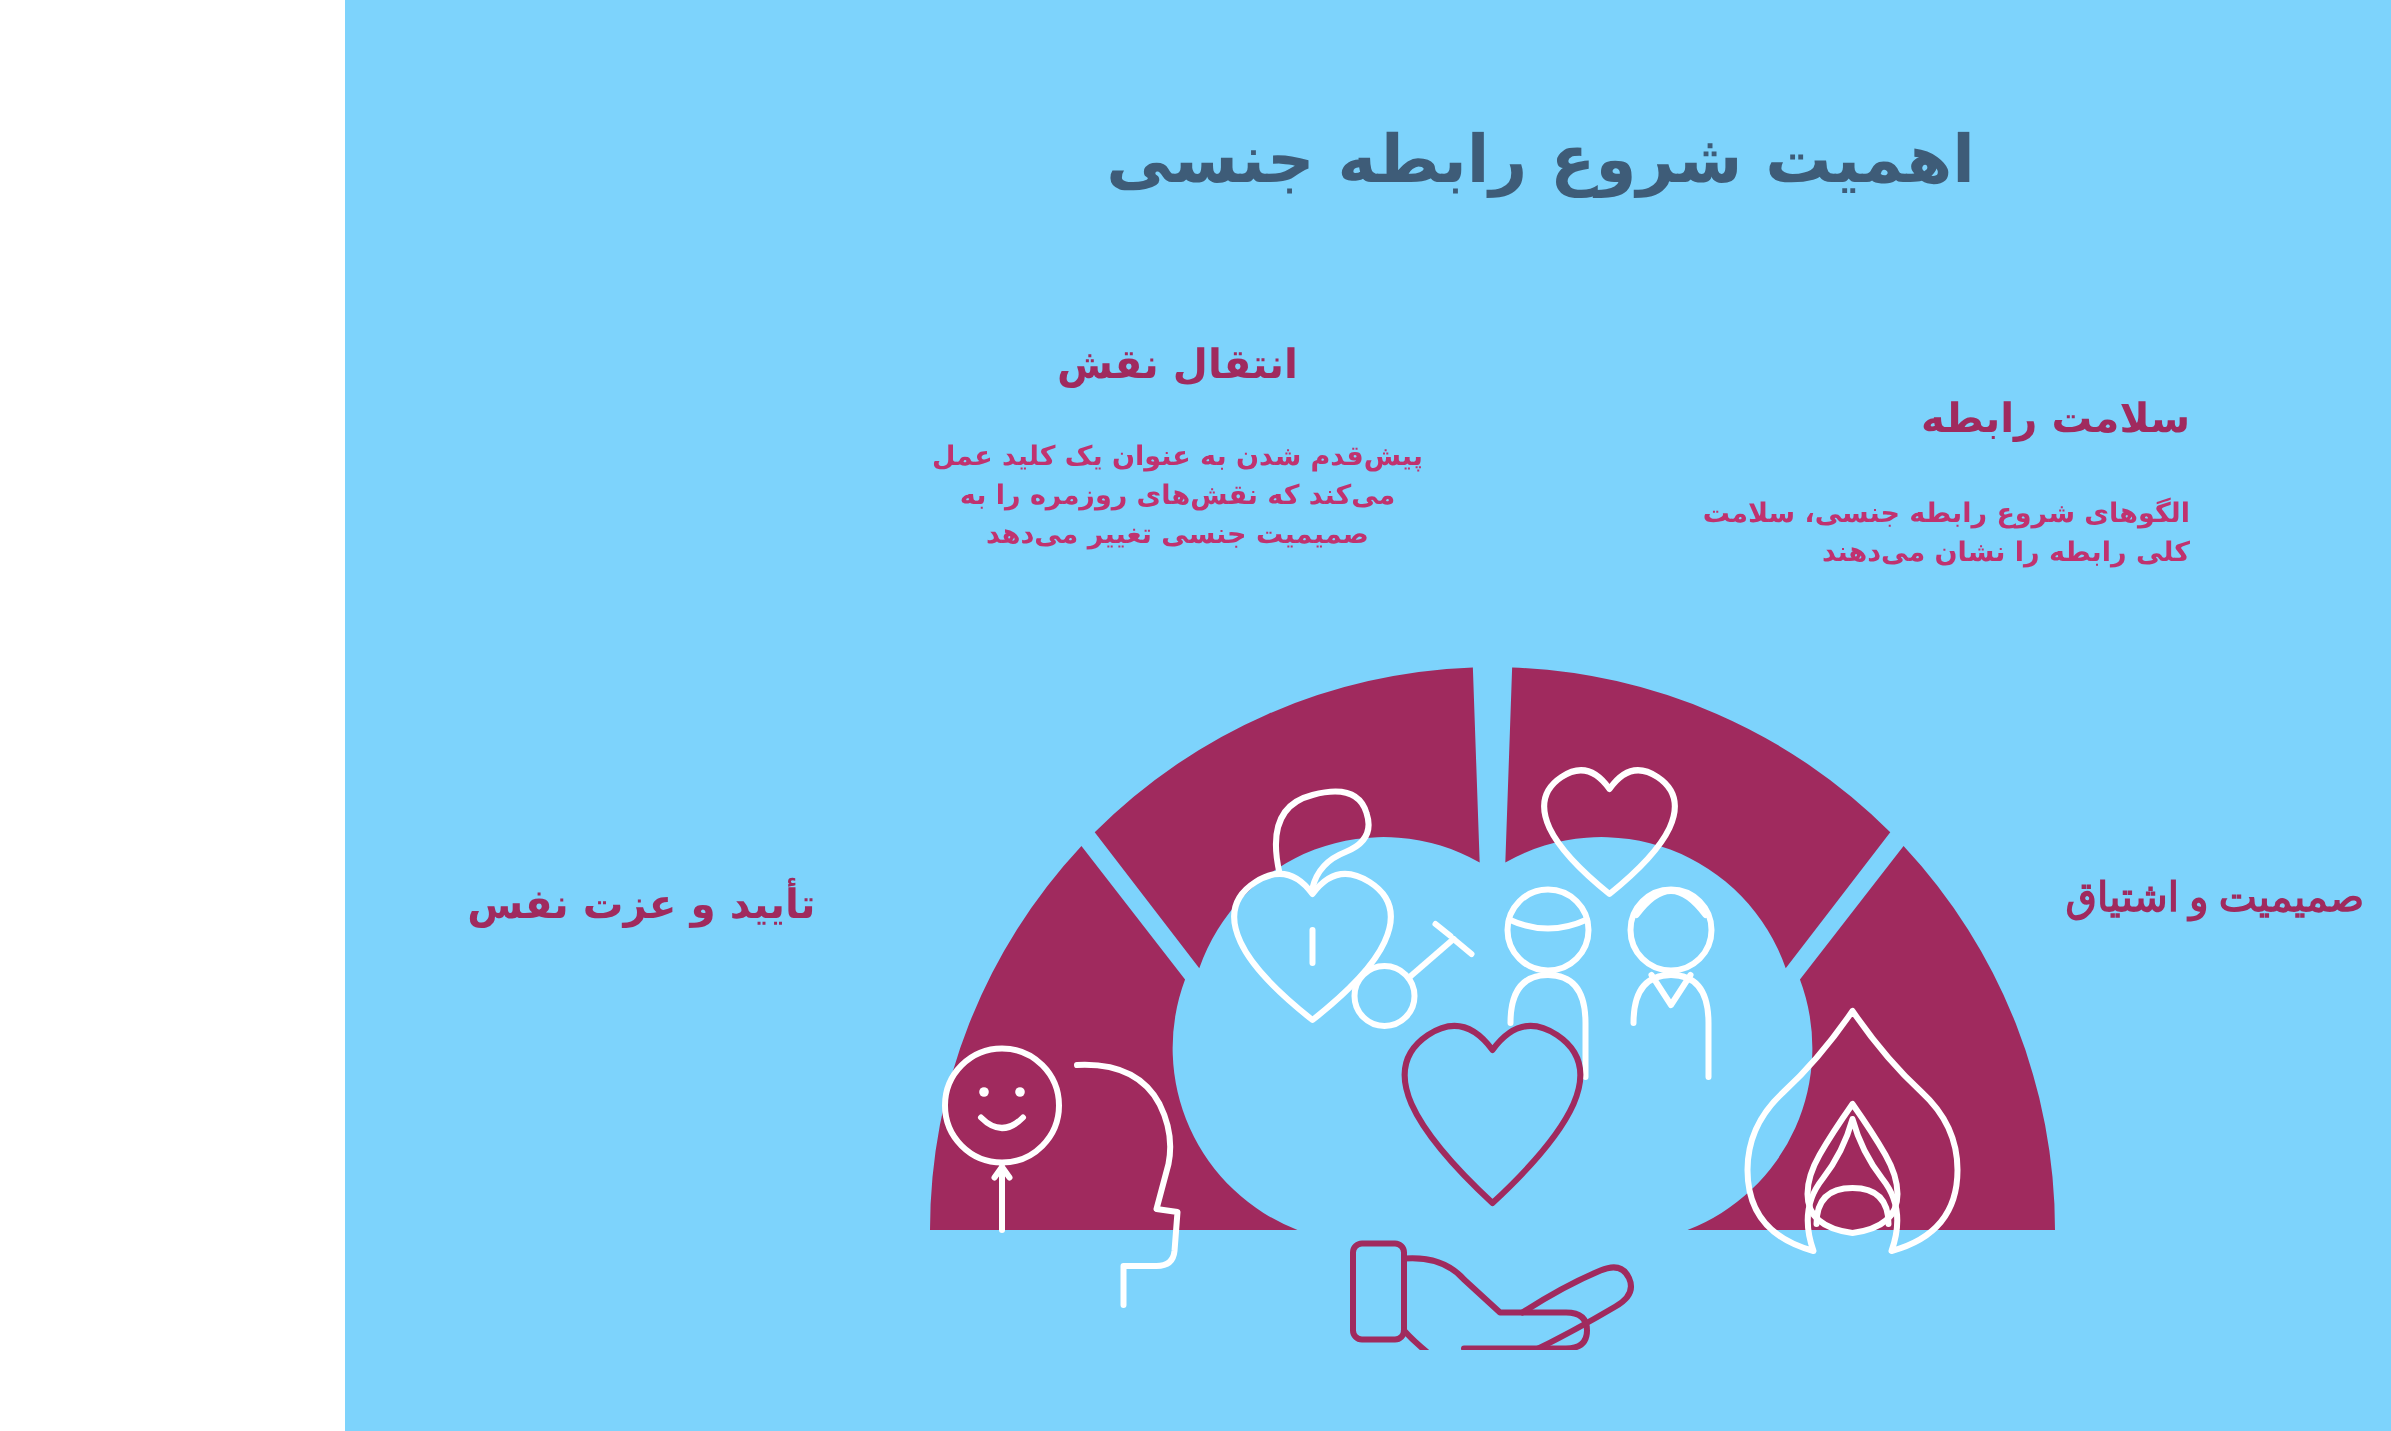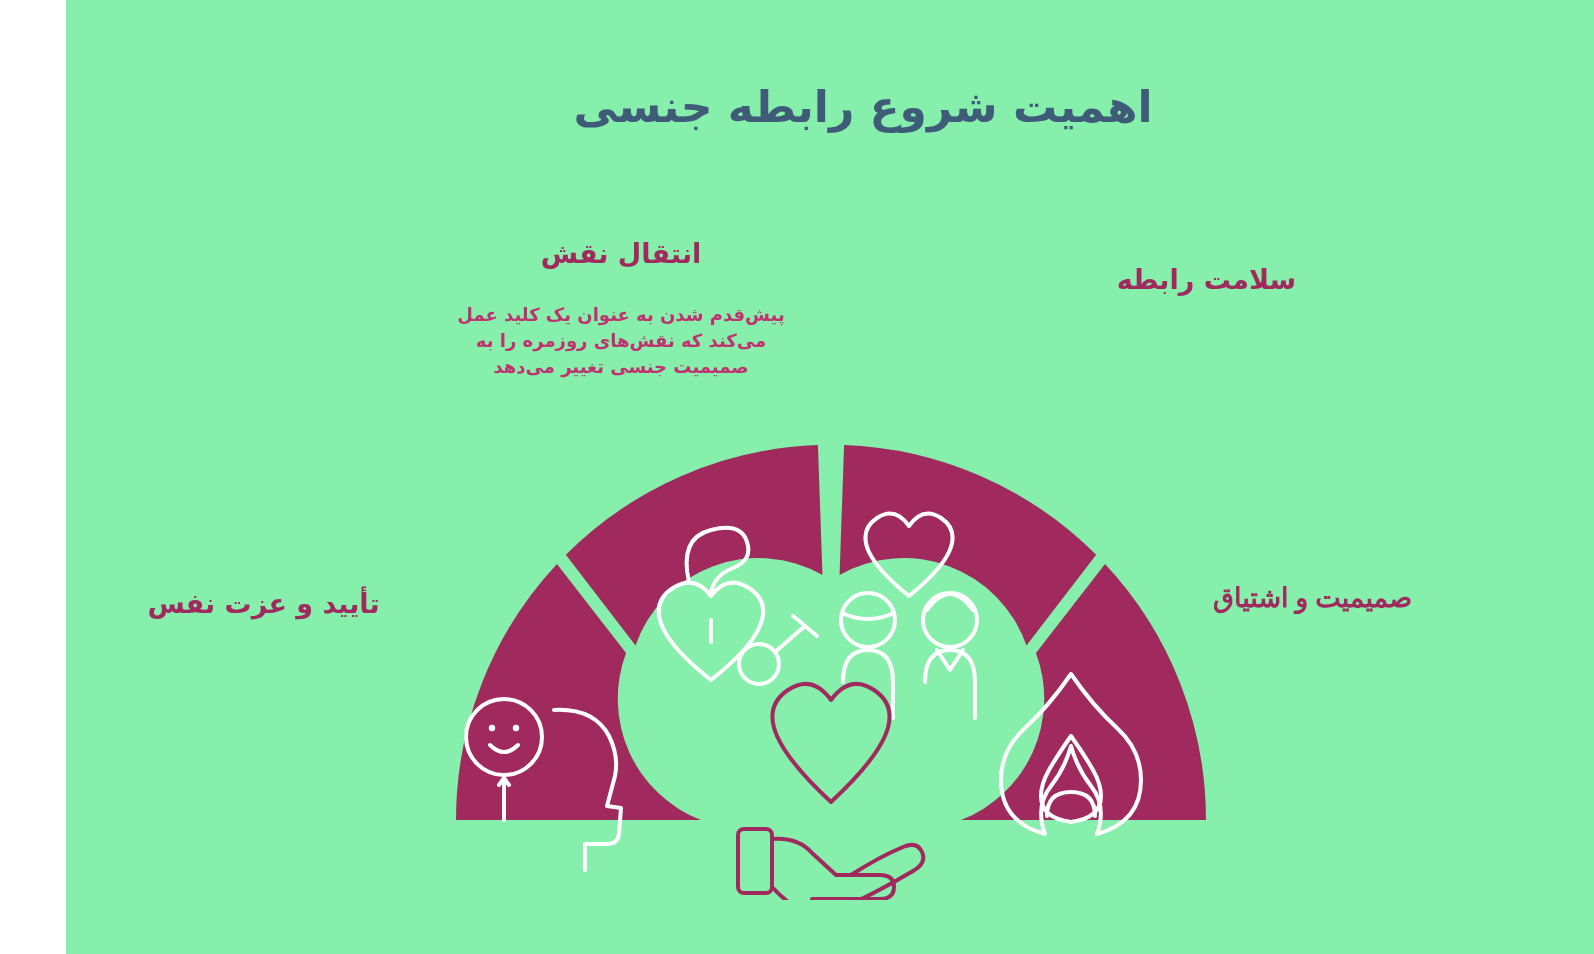--- a/index.html
+++ b/index.html
@@ -3,23 +3,23 @@
 <meta charset="utf-8">
 <title>اهمیت شروع رابطه جنسی</title>
 <style>
   html, body {
     margin: 0;
     padding: 0;
     background: #ffffff;
   }
   #canvas {
     position: relative;
-    width: 1528px;
+    width: 1364px;
     height: 954px;
-    background: #86efac;
+    background: #7dd3fc;
     overflow: hidden;
     font-family: "DejaVu Sans", "Liberation Sans", sans-serif;
   }
 
   
   .page-title {
     position: absolute;
     top: 50px;
     left: 0;
     width: 1594px;
@@ -42,21 +42,21 @@
     margin: 0 0 26px 0;
   }
   .callout .c-body {
     font-size: 18px;
     font-weight: bold;
     color: #c0326f;
     line-height: 1.42;
     margin: 0;
   }
 
-  .callout.tl { top: 236px; left: 380px;  width: 350px; text-align: center; }
+  .callout.tl { top: 226px; left: 380px;  width: 350px; text-align: center; }
   .callout.tr { top: 262px; left: 900px;  width: 330px; }
   .callout.lf { top: 586px; left: 20px;   width: 355px; text-align: center; }
   .callout.rt { top: 580px; left: 1147px; width: 355px; text-align: left; font-family: Liberation Serif, serif; }
 
   .callout.tl .c-head { margin-bottom: 30px; }
   .callout.tr .c-head { margin-bottom: 32px; }
   .callout.lf .c-head { margin-bottom: 28px; }
   .callout.rt .c-head { margin-bottom: 32px; }
 
   
@@ -76,20 +76,21 @@
 
   <h1 class="page-title">اهمیت شروع رابطه جنسی</h1>
 
   <div class="callout tl">
     <div class="c-head">انتقال نقش</div>
     <div class="c-body">پیش‌قدم شدن به عنوان یک کلید عمل می‌کند که نقش‌های روزمره را به صمیمیت جنسی تغییر می‌دهد</div>
   </div>
 
   <div class="callout tr">
     <div class="c-head">سلامت رابطه</div>
+    <div class="c-body">الگوهای شروع رابطه جنسی، سلامت کلی رابطه را نشان می‌دهند</div>
   </div>
 
   <div class="callout lf">
     <div class="c-head">تأیید و عزت نفس</div>
   </div>
 
   <div class="callout rt">
     <div class="c-head">صمیمیت و اشتیاق</div>
   </div>
 

